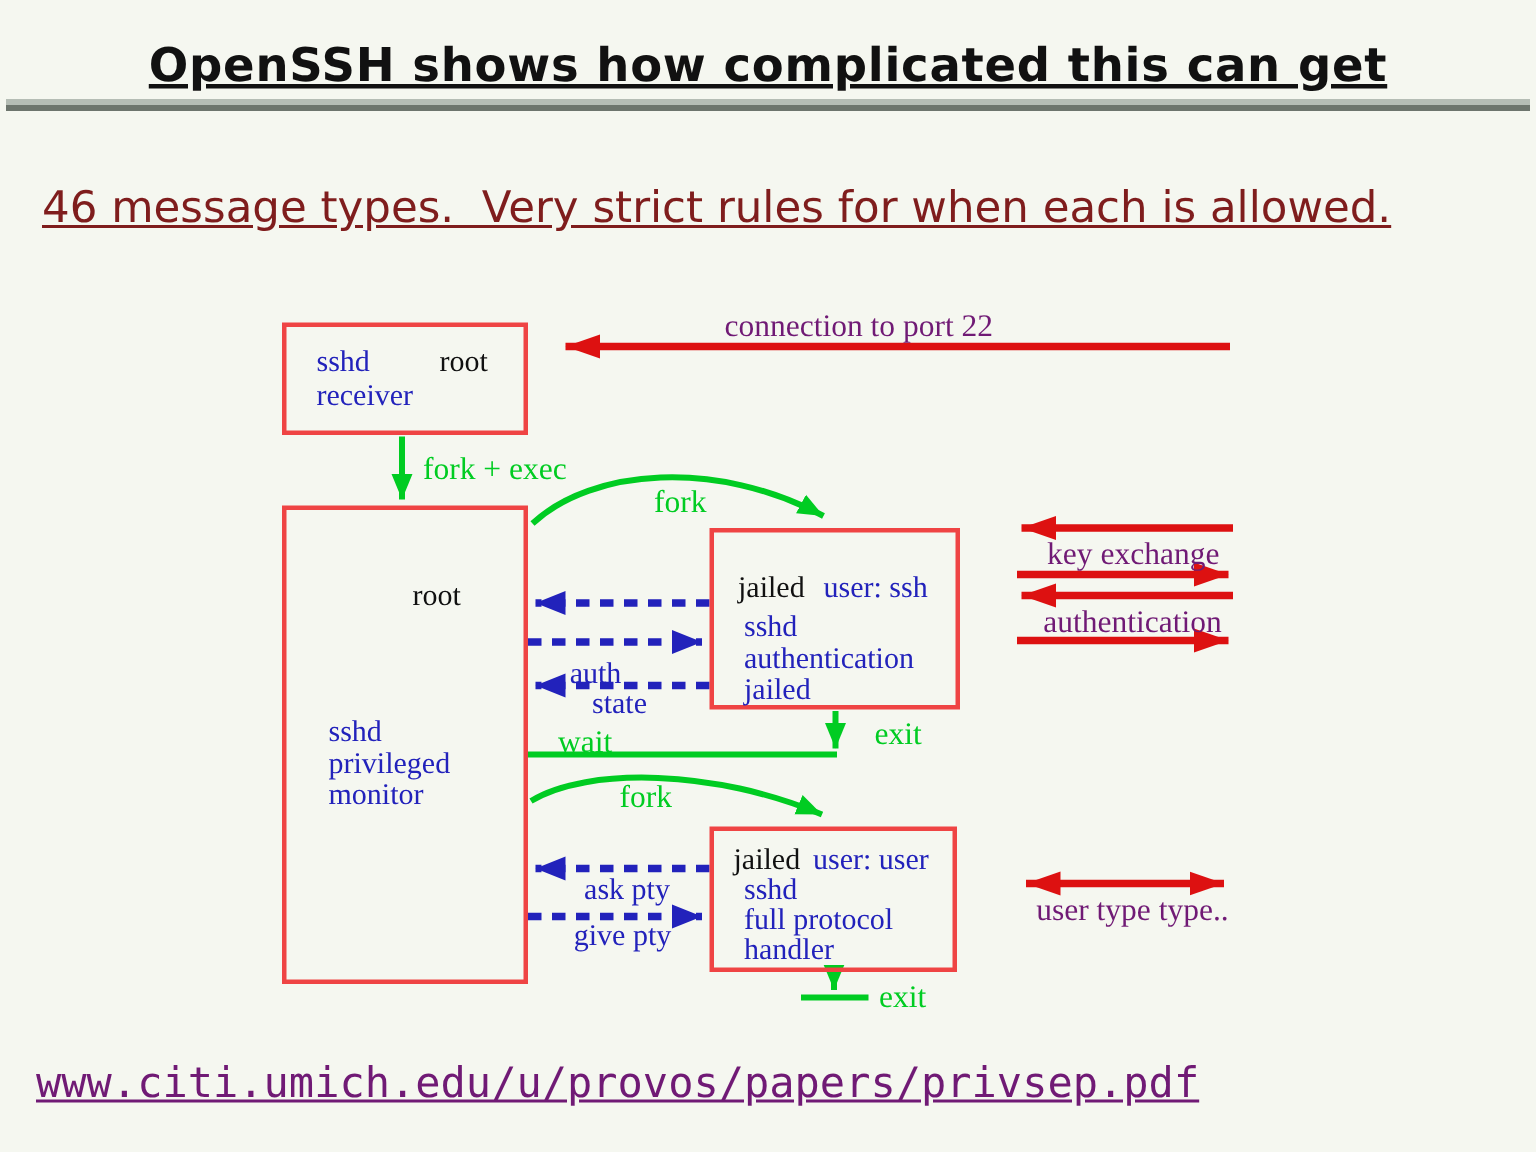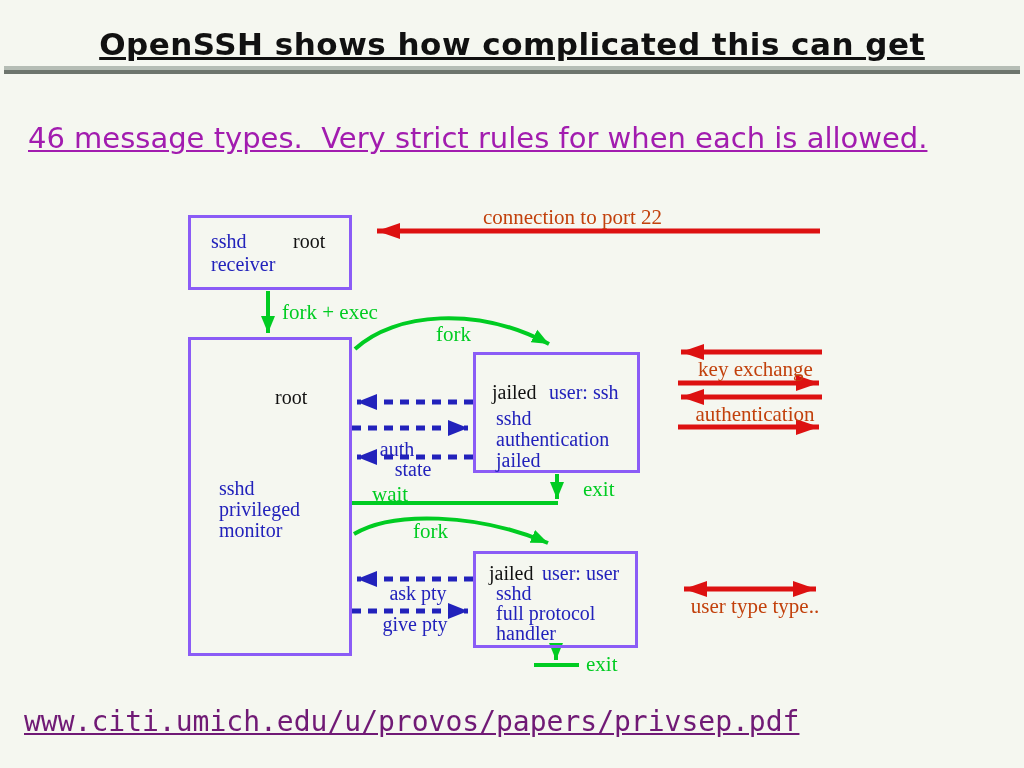--- a/index.html
+++ b/index.html
@@ -23,41 +23,41 @@
     letter-spacing: 0.5px;
     font-family: "DejaVu Sans", sans-serif;
   }
   .divider {
     left: 4px; top: 66px; width: 1016px; height: 4px;
     background: #b5bdb5;
     border-bottom: 4px solid #6d756d;
   }
   .subtitle {
     left: 28px; top: 121px;
-    font-size: 29px; color: #a21caf;
+    font-size: 29px; color: #7f1d1d;
     white-space: pre;
     font-family: "DejaVu Sans", sans-serif;
   }
 
   
   .box {
     position: absolute;
-    border: 3px solid #8b5cf6;
+    border: 3px solid #ef4444;
     box-sizing: border-box;
     background: transparent;
   }
   .box span { position: absolute; white-space: nowrap; }
   .serif, .box, .lbl {
     font-family: "Liberation Serif", "DejaVu Serif", serif;
     font-size: 20px;
   }
   .blue  { color: #2222bb; }
   .black { color: #111111; }
   .green { color: #00cc22; }
-  .red   { color: #c2410c; }
+  .red   { color: #701a75; }
 
   .vlines { position: absolute; line-height: 21px; white-space: nowrap; }
 
   
   .lbl { position: absolute; white-space: nowrap; }
   .ctr { text-align: center; }
   .sm  { font-size: 21px; }
 
   
   .footer-url {

